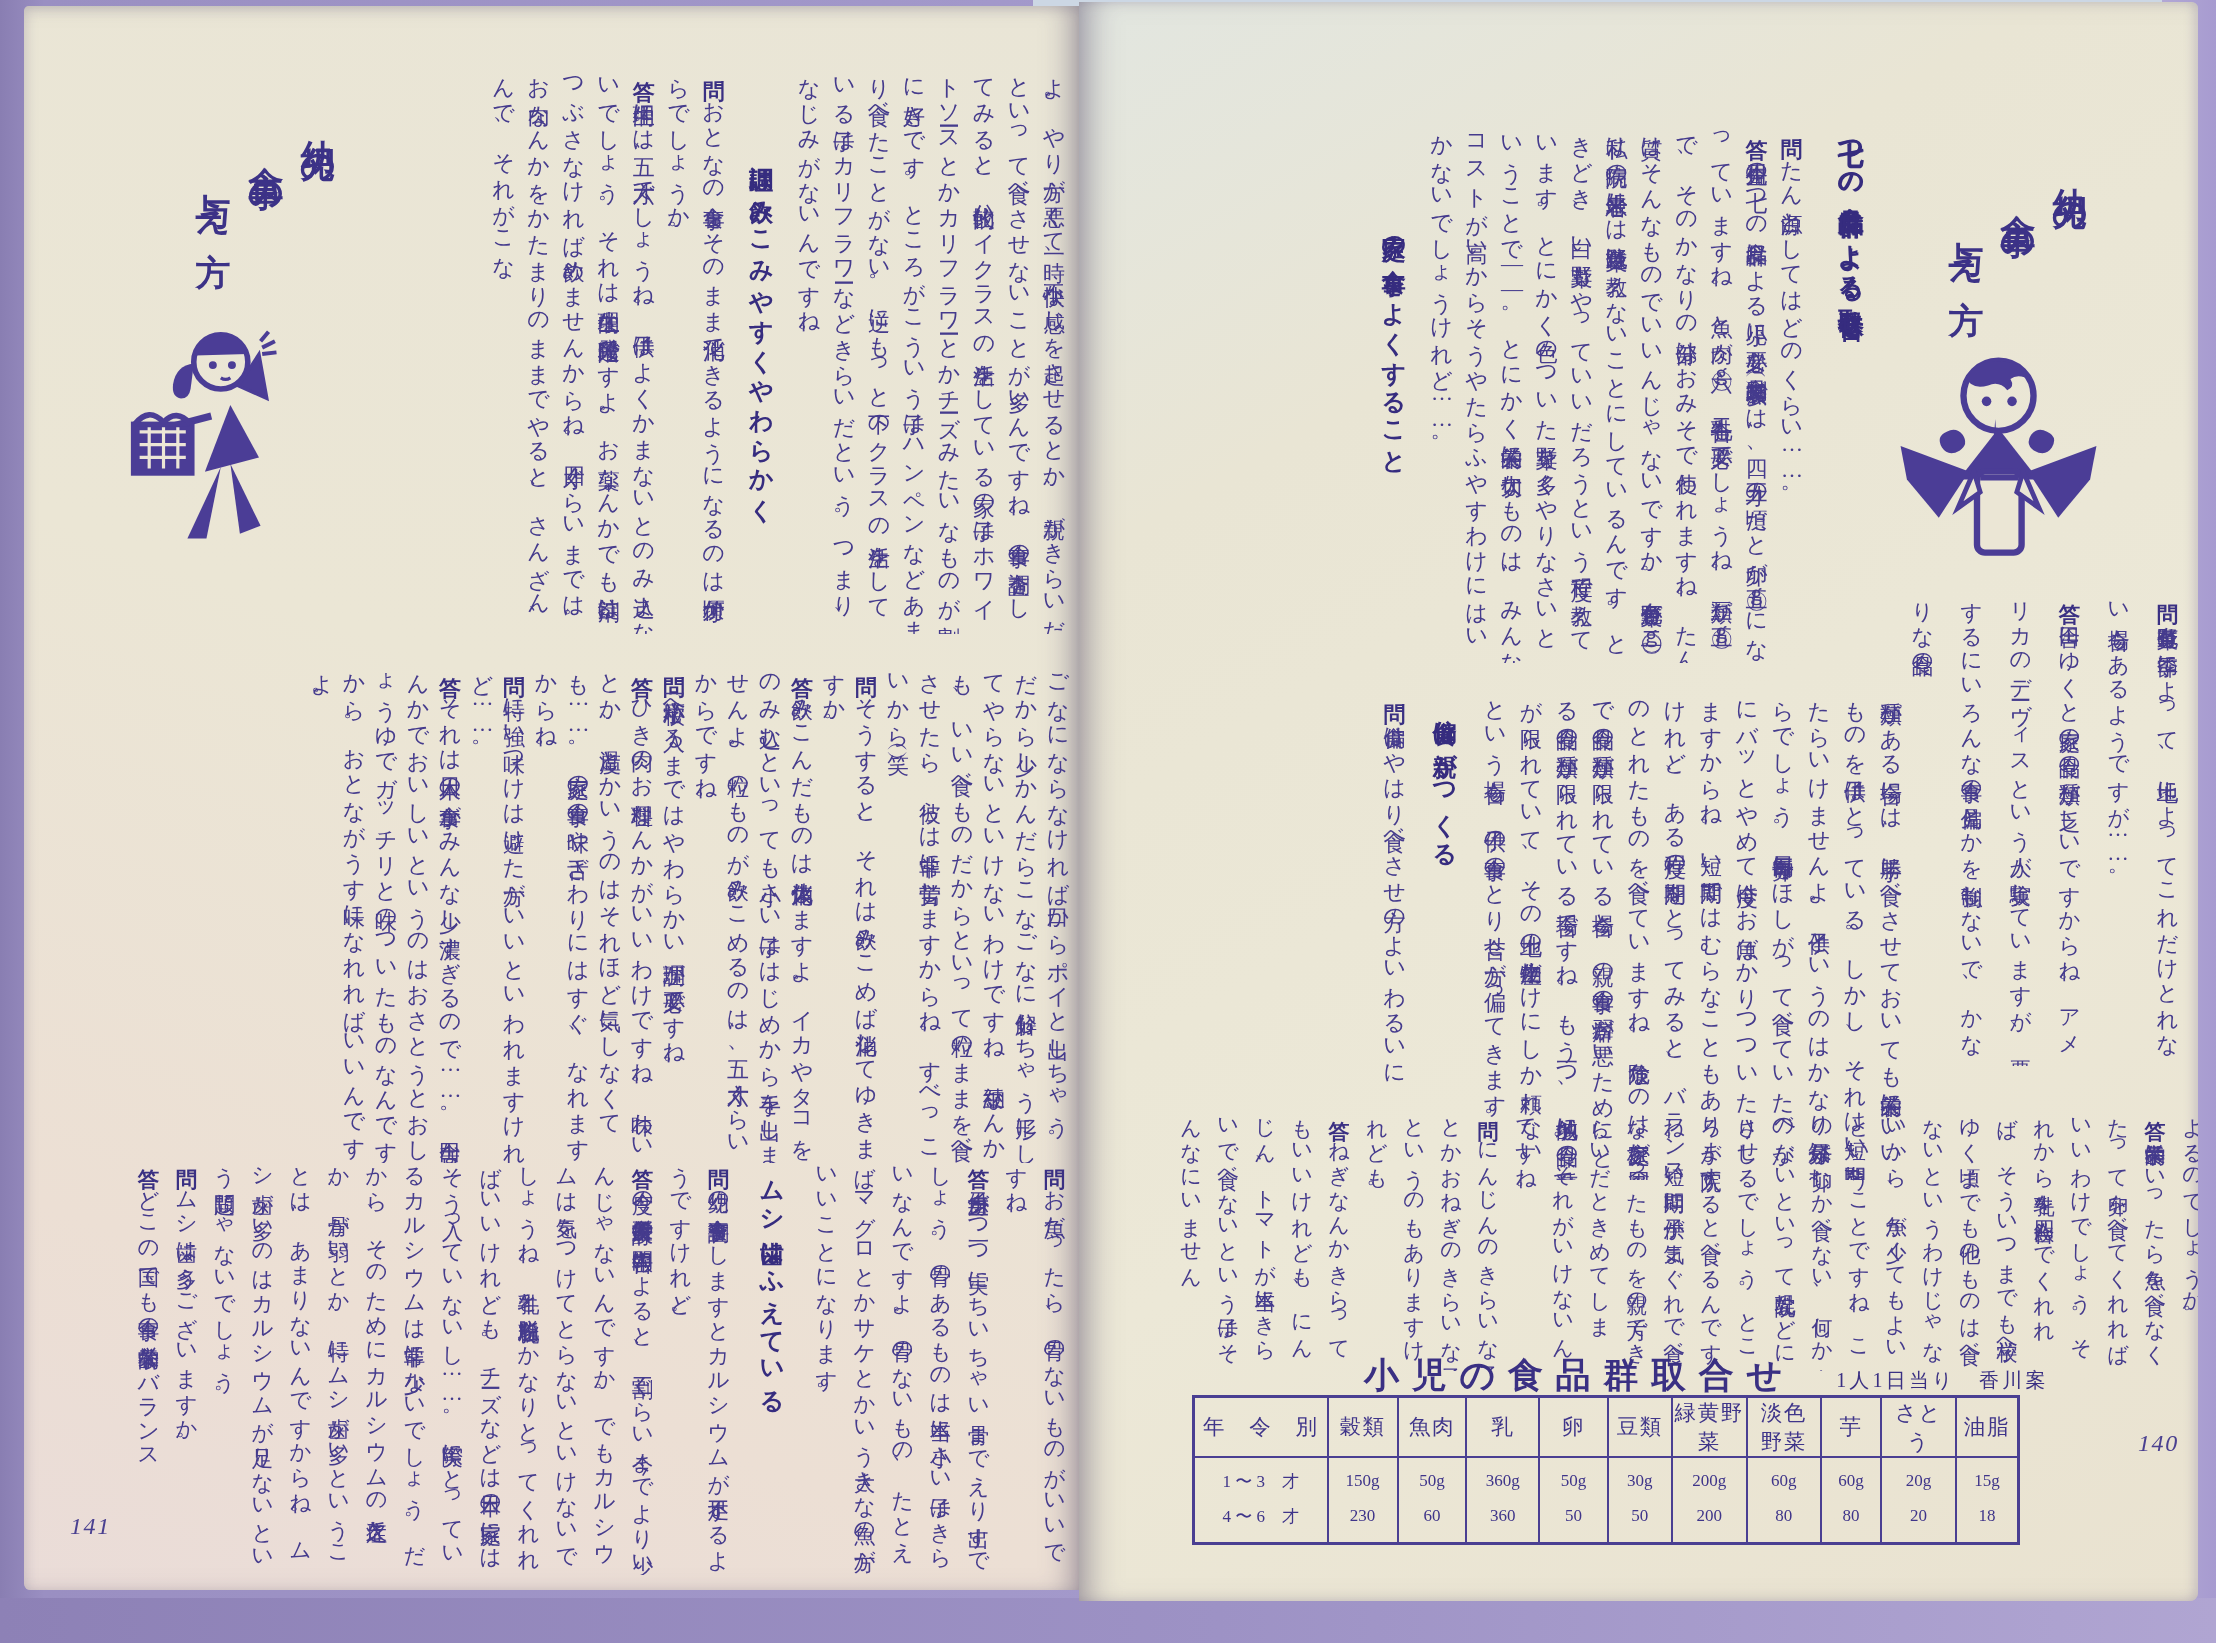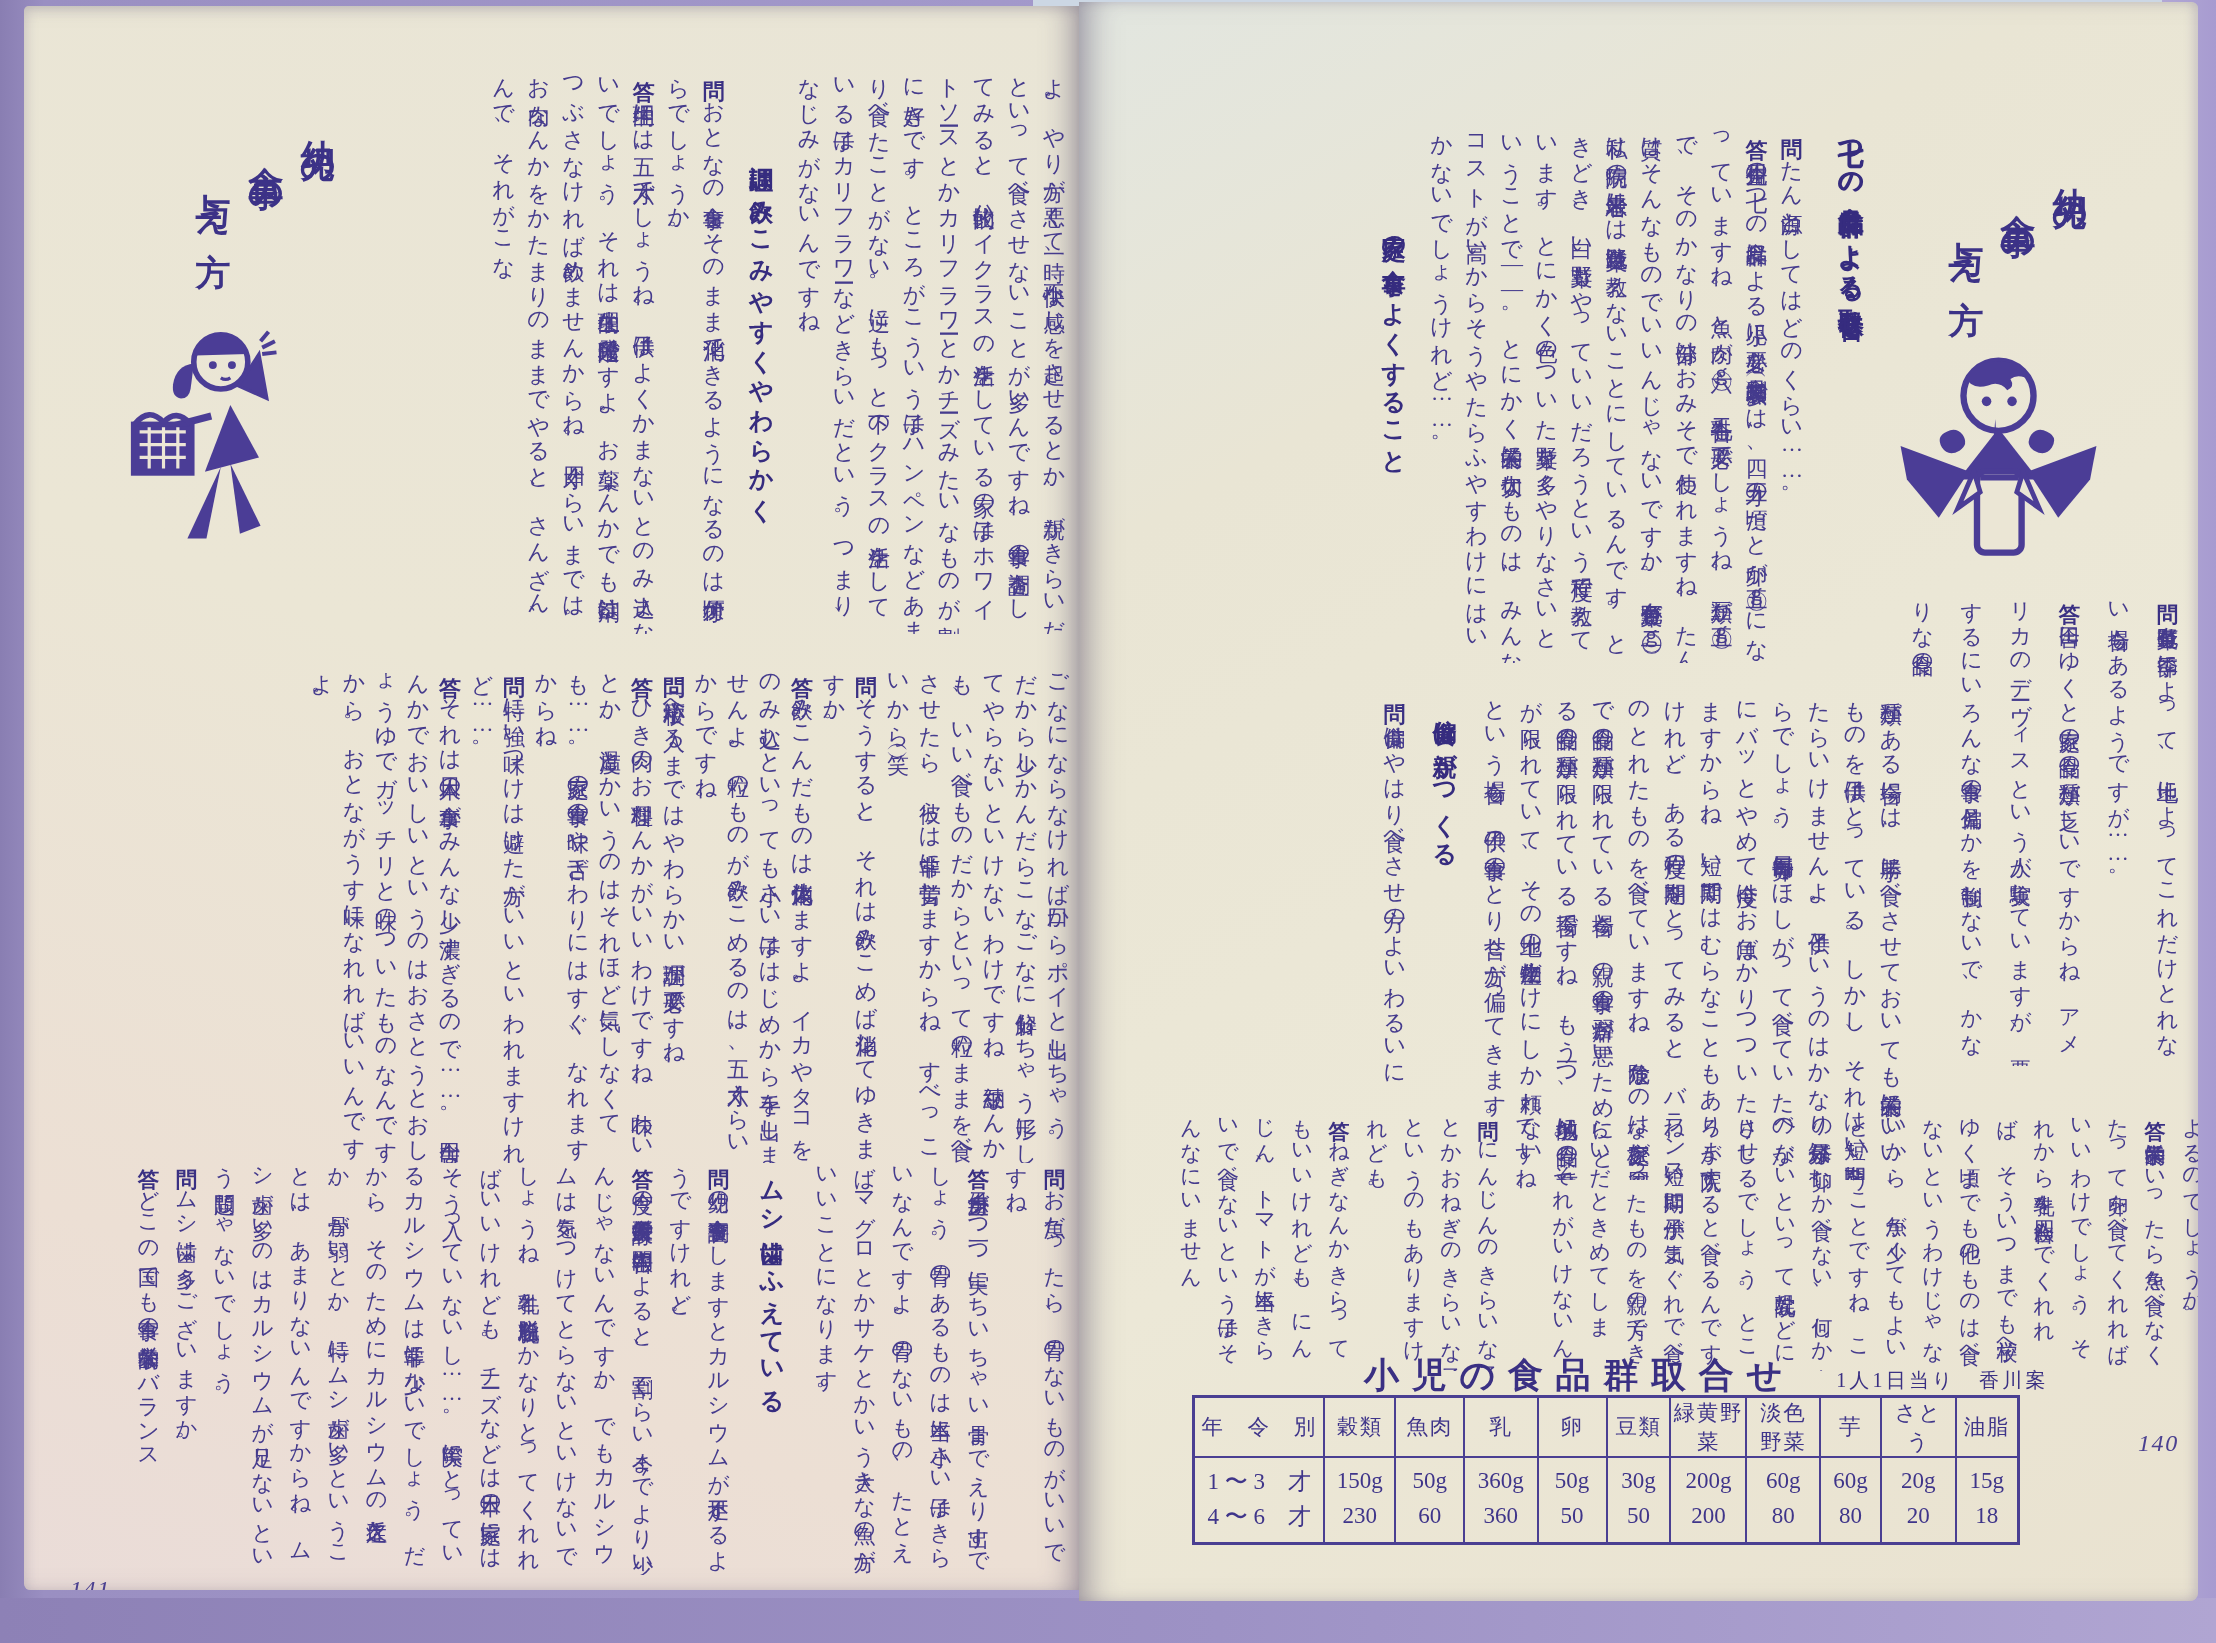--- a/index.html
+++ b/index.html
@@ -94,30 +94,30 @@
     position:absolute;left:113px;top:1393px;width:828px;height:121px;
     border-collapse:collapse;color:#3f358a;
     font-family:"Liberation Serif","DejaVu Serif",serif;
   }
   #food-table th,#food-table td{
     border-left:2px solid #4a3f92;text-align:center;vertical-align:middle;padding:0 1.6px;
   }
   #food-table th:first-child,#food-table td:first-child{border-left:none;}
   #food-table{border:3.2px solid #4a3f92;}
   #food-table thead th{border-bottom:2.4px solid #4a3f92;font-weight:400;font-size:21.5px;letter-spacing:1.6px;height:45px;}
-  #food-table tbody td{font-size:23px;height:35px;}
+  #food-table tbody td{font-size:17px;height:35px;}
   #food-table tbody tr:first-child td{padding-top:6.4px;}
   #food-table tbody tr:last-child td{padding-bottom:8px;text-align:center;}
 
   .pagenum{
     position:absolute;font-style:italic;font-size:24px;color:#4a4090;
     font-family:"Liberation Serif","DejaVu Serif",serif;letter-spacing:1.6px;
   }
   #pn-140{left:1059px;top:1428px;}
-  #pn-141{left:46px;top:1570px;}
+  #pn-141{left:46px;top:1507px;}
 </style>
 </head>
 <body>
 
 <div class="book-top-edge"></div>
 <div class="book-bottom-edge"></div>
 
 <div class="page" id="page-right">
 
   <div class="vtitle" id="title-r">

